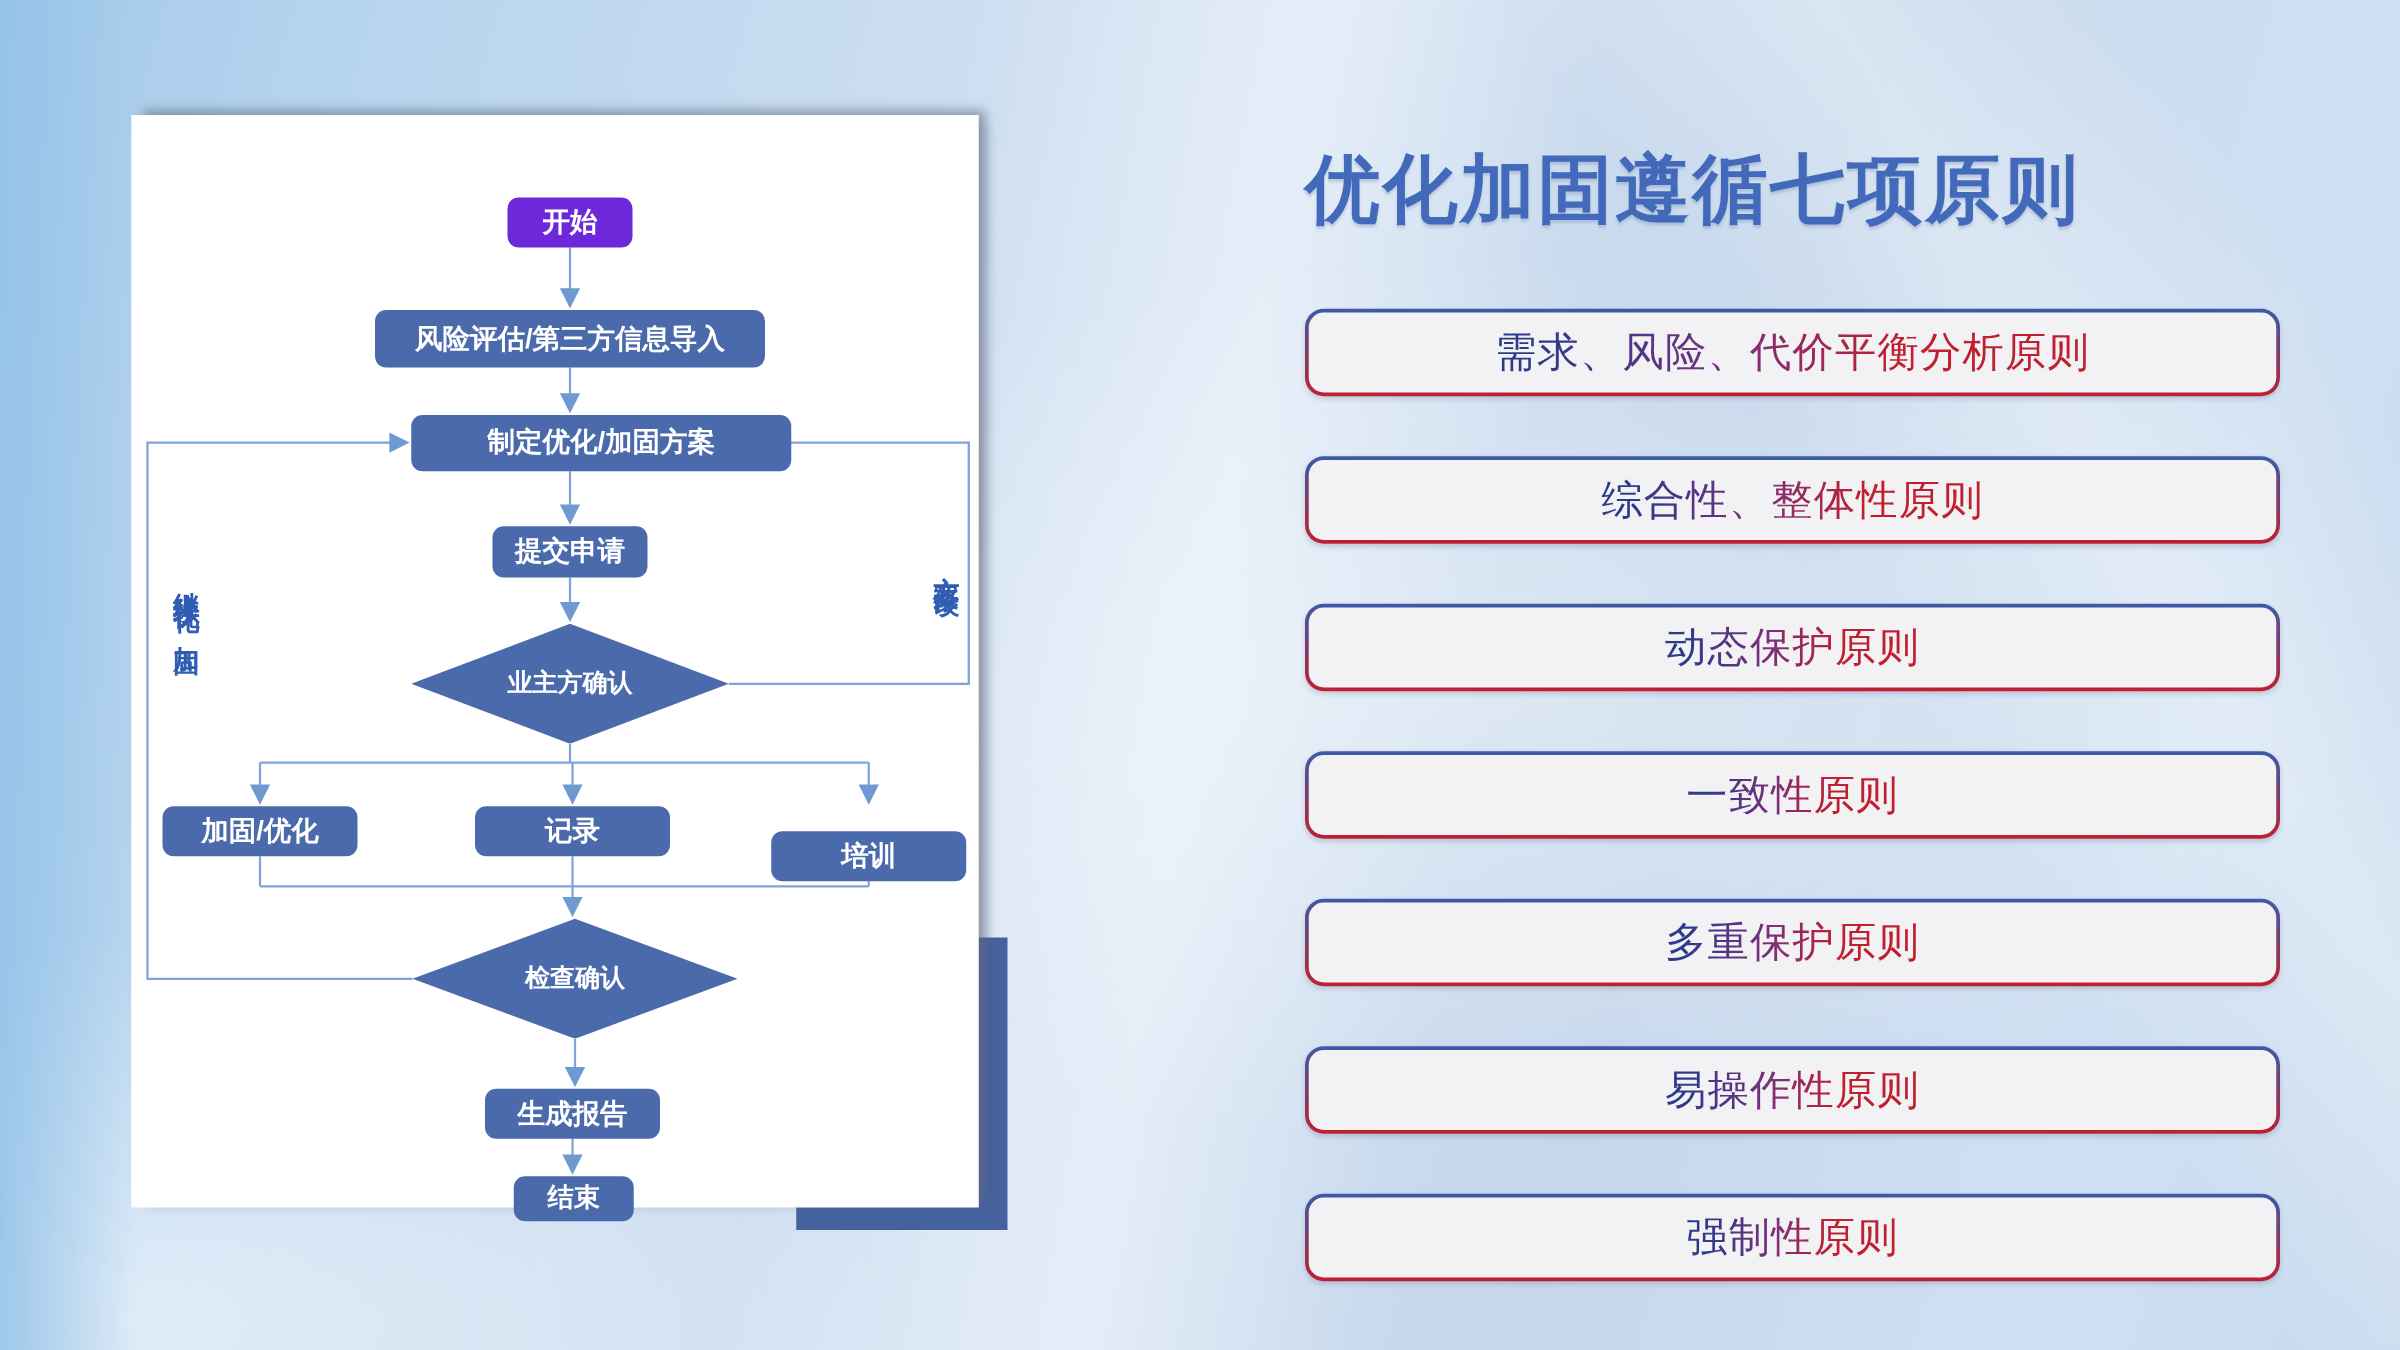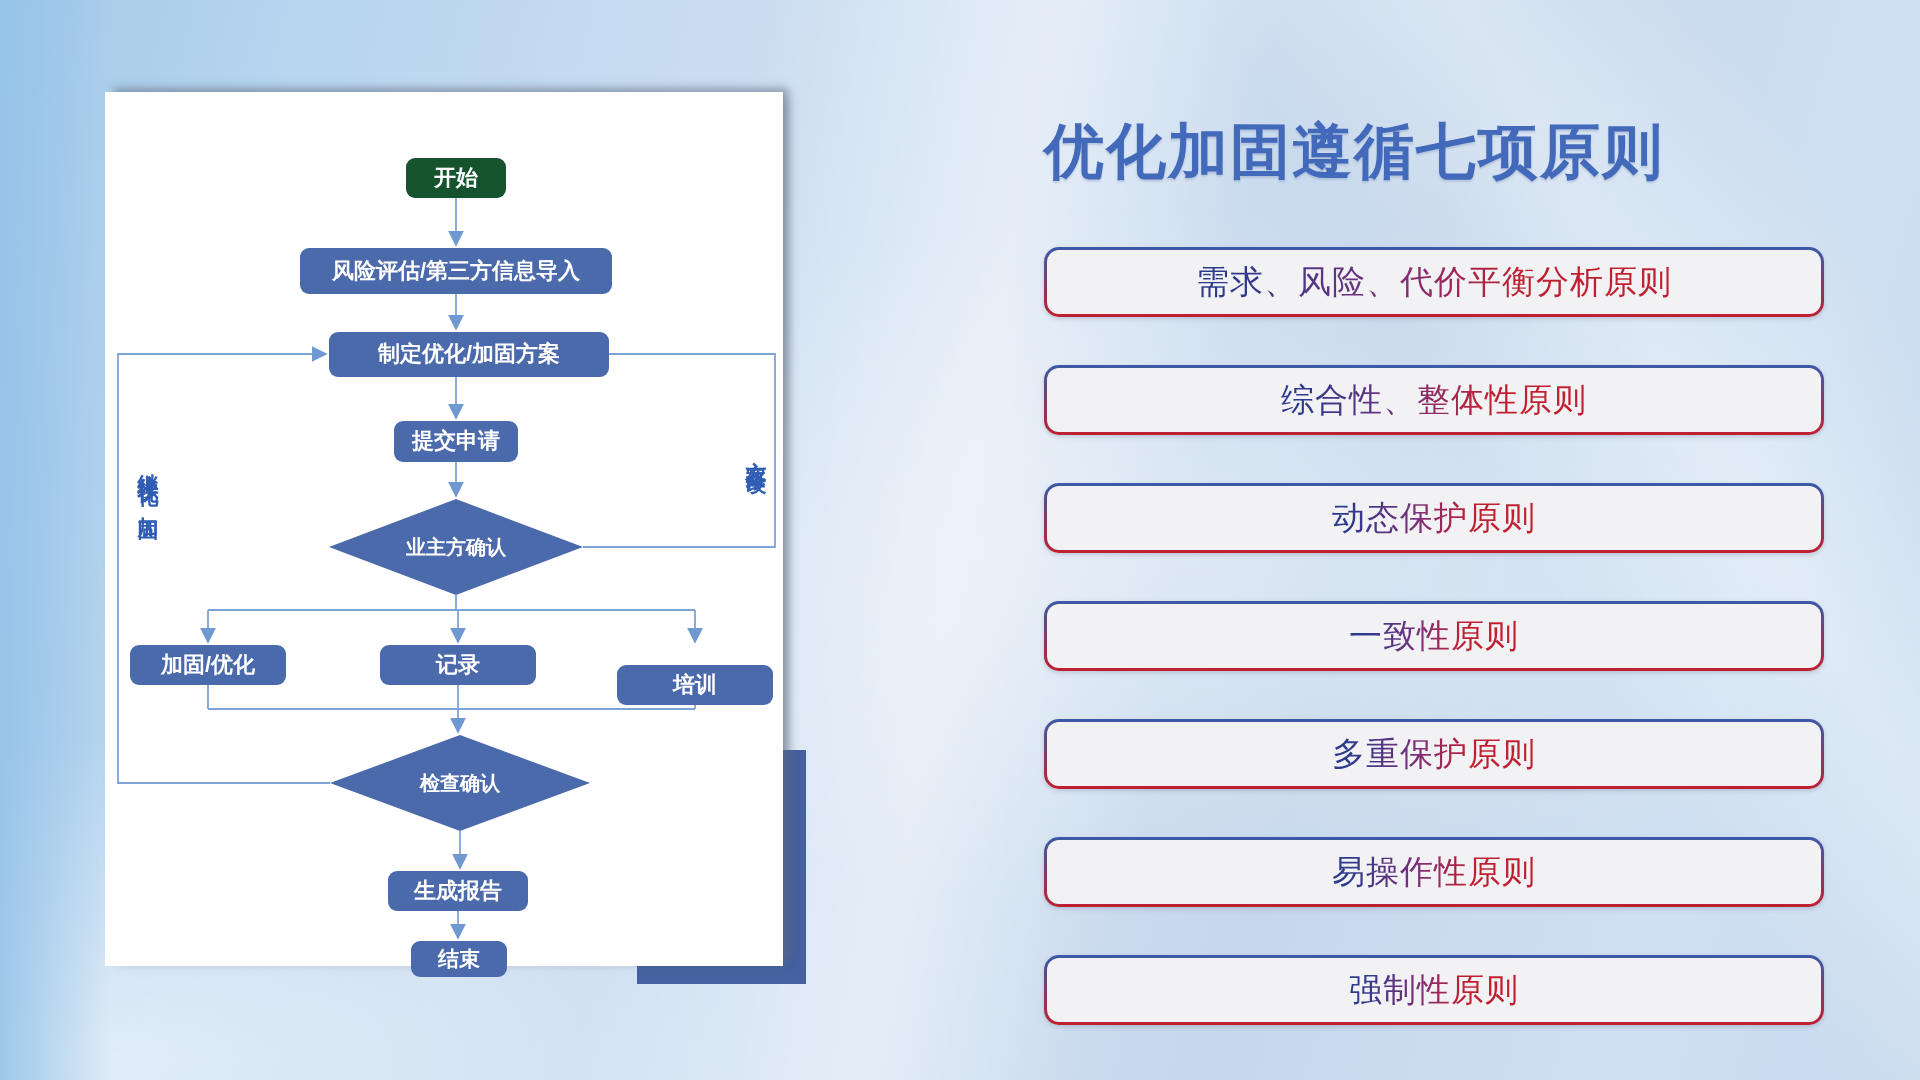--- a/index.html
+++ b/index.html
@@ -98,23 +98,23 @@
       <line x1="590" y1="593" x2="590" y2="617" stroke="#7ca4d8"></line>
       <line x1="103" y1="617" x2="590" y2="617" stroke="#7ca4d8"></line>
       <line x1="353" y1="593" x2="353" y2="639" marker-end="url(#arr)" stroke="#7ca4d8"></line>
       <line x1="355" y1="739" x2="355" y2="775" marker-end="url(#arr)" stroke="#7ca4d8"></line>
       <line x1="353" y1="819" x2="353" y2="845" marker-end="url(#arr)" stroke="#7ca4d8"></line>
       <polyline points="225,691 13,691 13,262 220,262" marker-end="url(#arr)" stroke="#7ca4d8"></polyline>
       <polyline points="478,455 670,455 670,262 482,262" marker-end="url(#arr)" stroke="#7ca4d8"></polyline>
     </g>
   </svg>
 
-  <div class="node rectnode" style="left:301px;top:66px;width:100px;height:40px;background:#14532d;">开始</div>
+  <div class="node rectnode" style="left:301px;top:66px;width:100px;height:40px;background:#6d28d9;">开始</div>
   <div class="node rectnode" style="left:195px;top:156px;width:312px;height:46px;background:#4b6aac;">风险评估/第三方信息导入</div>
-  <div class="node rectnode" style="left:224px;top:240px;width:280px;height:45px;background:#4b6aac;">制定优化/加固方案</div>
+  <div class="node rectnode" style="left:224px;top:240px;width:304px;height:45px;background:#4b6aac;">制定优化/加固方案</div>
   <div class="node rectnode" style="left:289px;top:329px;width:124px;height:41px;background:#4b6aac;">提交申请</div>
   <div class="node diamond" style="left:224px;top:407px;width:254px;height:96px;background:#4b6aac;">业主方确认</div>
   <div class="node rectnode" style="left:25px;top:553px;width:156px;height:40px;background:#4b6aac;">加固/优化</div>
   <div class="node rectnode" style="left:275px;top:553px;width:156px;height:40px;background:#4b6aac;">记录</div>
   <div class="node rectnode" style="left:512px;top:553px;width:156px;height:40px;background:#4b6aac;margin-top:20px;">培训</div>
   <div class="node diamond" style="left:225px;top:643px;width:260px;height:96px;background:#4b6aac;">检查确认</div>
   <div class="node rectnode" style="left:283px;top:779px;width:140px;height:40px;background:#4b6aac;">生成报告</div>
   <div class="node rectnode" style="left:306px;top:849px;width:96px;height:36px;background:#4b6aac;font-size:21px;">结束</div>
 
   <div class="vlabel" style="left:20px;top:295px;width:46px;height:190px;color:#2f5db3;">继续优化/加固</div>

